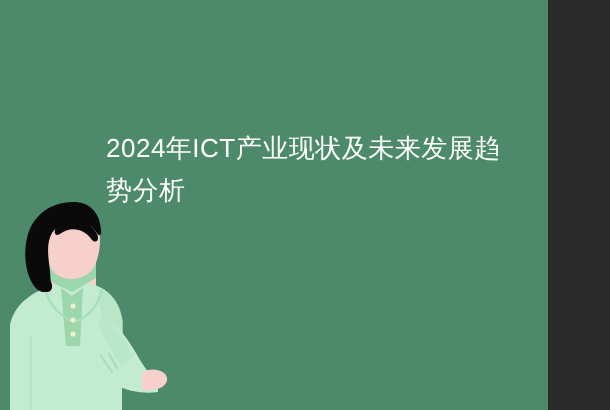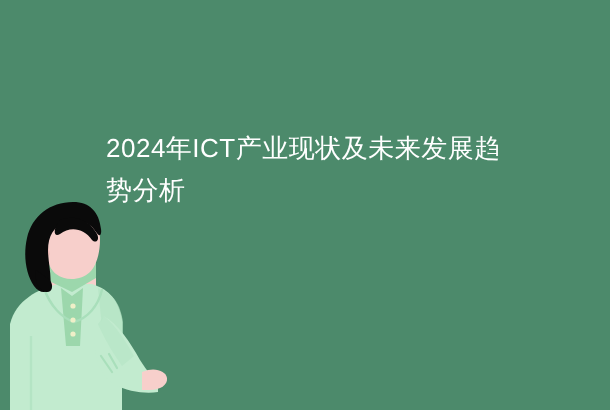--- a/index.html
+++ b/index.html
@@ -2,21 +2,21 @@
 <html><head>
 <meta charset="utf-8">
 <style>
   html, body {
     margin: 0;
     padding: 0;
     background: #2b2b2b;
   }
   #canvas {
     position: relative;
-    width: 610px;
+    width: 548px;
     height: 410px;
     overflow: hidden;
     font-family: "Liberation Sans", "DejaVu Sans", sans-serif;
     background: #4c8a6b;
   }
 
   
   #title {
     position: absolute;
     left: 106px;

